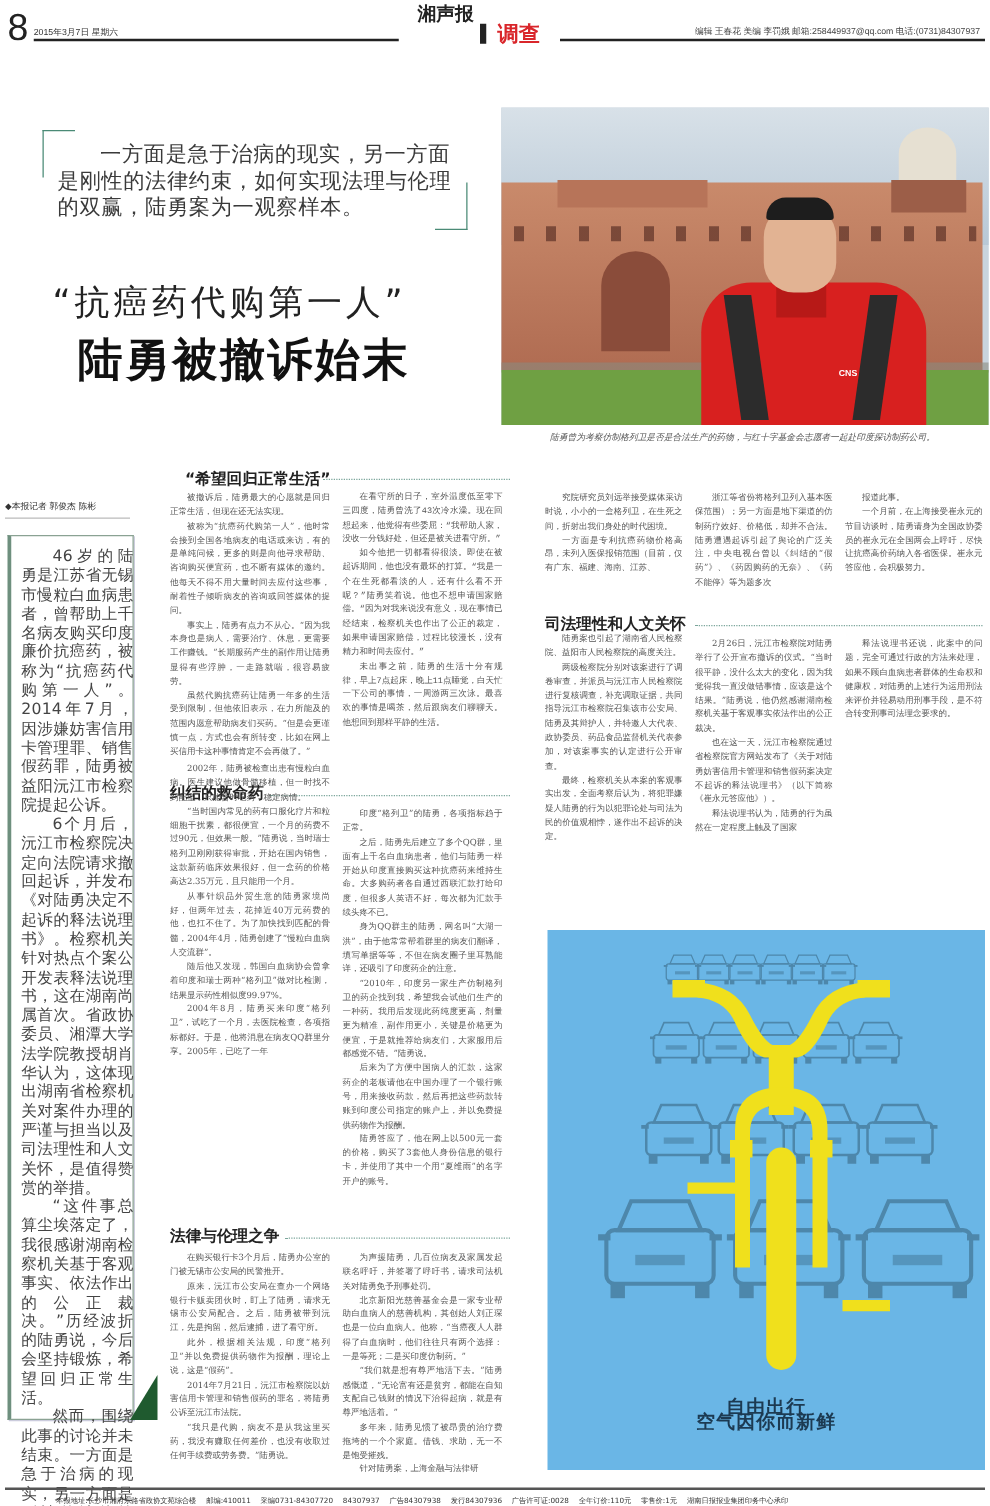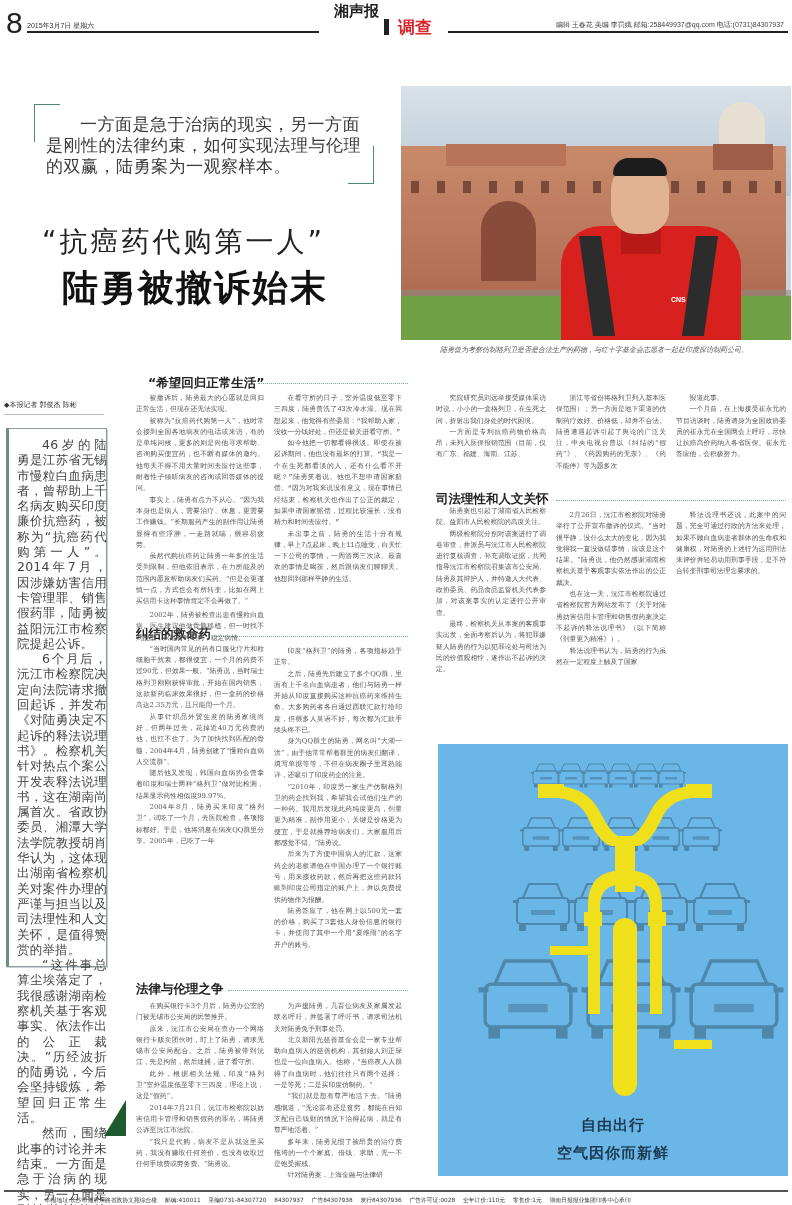--- a/index.html
+++ b/index.html
@@ -45,38 +45,38 @@
   .photo .person-hair { position: absolute; left: 212px; top: 72px; width: 54px; height: 18px; background: #1d1d1d; border-radius: 26px 26px 4px 4px; }
   .photo .person-collar { position: absolute; left: 220px; top: 140px; width: 40px; height: 28px; background: #b71917; }
   .photo .logo { position: absolute; left: 270px; top: 210px; font-family: "Liberation Sans", sans-serif; font-size: 7px; color: #fff; font-weight: bold; }
   .caption { position: absolute; left: 440px; top: 345px; width: 350px; font-family: "DejaVu Serif", serif; font-size: 7px; color: #555; white-space: nowrap; font-style: italic; }
 
   
   .byline { position: absolute; left: 4px; top: 400px; font-family: "DejaVu Sans", sans-serif; font-size: 7px; color: #333; white-space: nowrap; }
   .byline-rule { position: absolute; left: 4px; top: 414px; width: 100px; height: 1px; background: #bbb; }
 
   
-  .side-box { position: absolute; left: 6px; top: 428px; width: 101px; height: 539px; border: 1px solid #8aa293; border-left: 3px solid #6e8f7e; background: #fff; box-shadow: 1px 1px 0 #ccd; }
+  .side-box { position: absolute; left: 6px; top: 428px; width: 101px; height: 708px; border: 1px solid #8aa293; border-left: 3px solid #6e8f7e; background: #fff; box-shadow: 1px 1px 0 #ccd; }
   .side-text { position: absolute; left: 8px; top: 8px; width: 90px; font-family: "DejaVu Sans", sans-serif; font-size: 12.5px; line-height: 15.3px; color: #444; text-align: justify; letter-spacing: 0.2px; }
   .side-text p { text-indent: 2em; }
   .side-fold { position: absolute; left: 104px; top: 1100px; width: 0; height: 0; border-left: 22px solid transparent; border-bottom: 36px solid #1f5a2f; transform: rotate(0deg); }
 
   
   .sec-head { position: absolute; font-family: "DejaVu Sans", sans-serif; font-weight: bold; font-size: 12.5px; color: #222; white-space: nowrap; }
   .sec-rule { position: absolute; height: 0; border-top: 1px dotted #7aa59a; }
 
   
   .col { position: absolute; font-family: "DejaVu Serif", serif; font-size: 6.8px; line-height: 11.3px; color: #555; text-align: justify; }
   .col p { text-indent: 2em; }
 
   
   .ad { position: absolute; left: 438px; top: 744px; width: 350px; height: 432px; background: #6ab6e6; overflow: hidden; }
   .ad svg { position: absolute; left: 0; top: 0; }
   .ad-line1 { position: absolute; left: 0; top: 372px; width: 350px; text-align: center; font-family: "DejaVu Serif", serif; font-weight: bold; font-size: 15px; color: #1c3a52; letter-spacing: 1px; }
-  .ad-line2 { position: absolute; left: 0; top: 400px; width: 350px; text-align: center; font-family: "DejaVu Serif", serif; font-weight: bold; font-size: 15px; color: #1c3a52; letter-spacing: 1px; }
+  .ad-line2 { position: absolute; left: 0; top: 384px; width: 350px; text-align: center; font-family: "DejaVu Serif", serif; font-weight: bold; font-size: 15px; color: #1c3a52; letter-spacing: 1px; }
 
   
   .foot-rule { position: absolute; left: 4px; top: 1190px; width: 784px; height: 1.5px; background: #555; }
   .footer { position: absolute; left: 45px; top: 1196px; font-family: "DejaVu Sans", sans-serif; font-size: 5.8px; color: #333; white-space: nowrap; word-spacing: 6px; }
 </style>
 </head>
 <body>
 
 <div class="masthead">
   <div class="page-num">8</div>
@@ -172,42 +172,42 @@
   <p>“2010年，印度另一家生产仿制格列卫的药企找到我，希望我会试他们生产的一种药。我用后发现此药纯度更高，剂量更为精准，副作用更小，关键是价格更为便宜，于是就推荐给病友们，大家服用后都感觉不错。”陆勇说。</p>
   <p>后来为了方便中国病人的汇款，这家药企的老板请他在中国办理了一个银行账号，用来接收药款，然后再把这些药款转账到印度公司指定的账户上，并以免费提供药物作为报酬。</p>
   <p>陆勇答应了，他在网上以500元一套的价格，购买了3套他人身份信息的银行卡，并使用了其中一个用“夏维雨”的名字开户的账号。</p>
 </div>
 
 <div class="sec-head" style="left:136px; top:981px;">法律与伦理之争</div>
 <div class="sec-rule" style="left:228px; top:990px; width:180px;"></div>
 <div class="col" style="left:136px; top:1001px; width:128px;">
   <p>在购买银行卡3个月后，陆勇办公室的门被无锡市公安局的民警推开。</p>
   <p>原来，沅江市公安局在查办一个网络银行卡贩卖团伙时，盯上了陆勇，请求无锡市公安局配合。之后，陆勇被带到沅江，先是拘留，然后逮捕，进了看守所。</p>
-  <p>此外，根据相关法规，印度“格列卫”室外温度低至零下三四度，理论上说，这是“假药”。</p>
+  <p>此外，根据相关法规，印度“格列卫”并以免费提供药物作为报酬，理论上说，这是“假药”。</p>
   <p>2014年7月21日，沅江市检察院以妨害信用卡管理和销售假药的罪名，将陆勇公诉至沅江市法院。</p>
   <p>“我只是代购，病友不是从我这里买药，我没有赚取任何差价，也没有收取过任何手续费或劳务费。”陆勇说。</p>
 </div>
 <div class="col" style="left:274px; top:1001px; width:128px;">
   <p>为声援陆勇，几百位病友及家属发起联名呼吁，并签署了呼吁书，请求司法机关对陆勇免予刑事处罚。</p>
   <p>北京新阳光慈善基金会是一家专业帮助白血病人的慈善机构，其创始人刘正琛也是一位白血病人。他称，“当癌夜人人群得了白血病时，他们往往只有两个选择：一是等死；二是买印度仿制药。”</p>
   <p>“我们就是想有尊严地活下去。”陆勇感慨道，“无论富有还是贫穷，都能在自知支配自己钱财的情况下治得起病，就是有尊严地活着。”</p>
   <p>多年来，陆勇见惯了被昂贵的治疗费拖垮的一个个家庭。借钱、求助，无一不是饱受摧残。</p>
   <p>针对陆勇案，上海金融与法律研</p>
 </div>
 
 <div class="sec-head" style="left:436px; top:491px;text-align:center;">司法理性和人文关怀</div>
 <div class="sec-rule" style="left:556px; top:500px; width:230px;"></div>
 <div class="col" style="left:436px; top:506px; width:110px;">
   <p>陆勇案也引起了湖南省人民检察院、益阳市人民检察院的高度关注。</p>
   <p>两级检察院分别对该案进行了调卷审查，并派员与沅江市人民检察院进行复核调查，补充调取证据，共同指导沅江市检察院召集该市公安局、陆勇及其辩护人，并特邀人大代表、政协委员、药品食品监督机关代表参加，对该案事实的认定进行公开审查。</p>
   <p>最终，检察机关从本案的客观事实出发，全面考察后认为，将犯罪嫌疑人陆勇的行为以犯罪论处与司法为民的价值观相悖，遂作出不起诉的决定。</p>
 </div>
 <div class="col" style="left:556px; top:510px; width:110px;">
   <p>2月26日，沅江市检察院对陆勇举行了公开宣布撤诉的仪式。“当时很平静，没什么太大的变化，因为我觉得我一直没做错事情，应该是这个结果。”陆勇说，他仍然感谢湖南检察机关基于客观事实依法作出的公正裁决。</p>
-  <p>也在这一天，沅江市检察院通过省检察院官方网站发布了《关于对陆勇妨害信用卡管理和销售假药案决定不起诉的释法说理书》（以下简称《剂量更为精准》）。</p>
+  <p>也在这一天，沅江市检察院通过省检察院官方网站发布了《关于对陆勇妨害信用卡管理和销售假药案决定不起诉的释法说理书》（以下简称《崔永元答应他》）。</p>
   <p>释法说理书认为，陆勇的行为虽然在一定程度上触及了国家</p>
 </div>
 <div class="col" style="left:676px; top:510px; width:110px;">
   <p>释法说理书还说，此案中的问题，完全可通过行政的方法来处理，如果不顾白血病患者群体的生命权和健康权，对陆勇的上述行为运用刑法来评价并轻易动用刑事手段，是不符合转变刑事司法理念要求的。</p>
 </div>
 
 <div class="ad">
   <svg width="350" height="432" viewBox="0 0 350 432">
     <defs>
       <g id="car">

